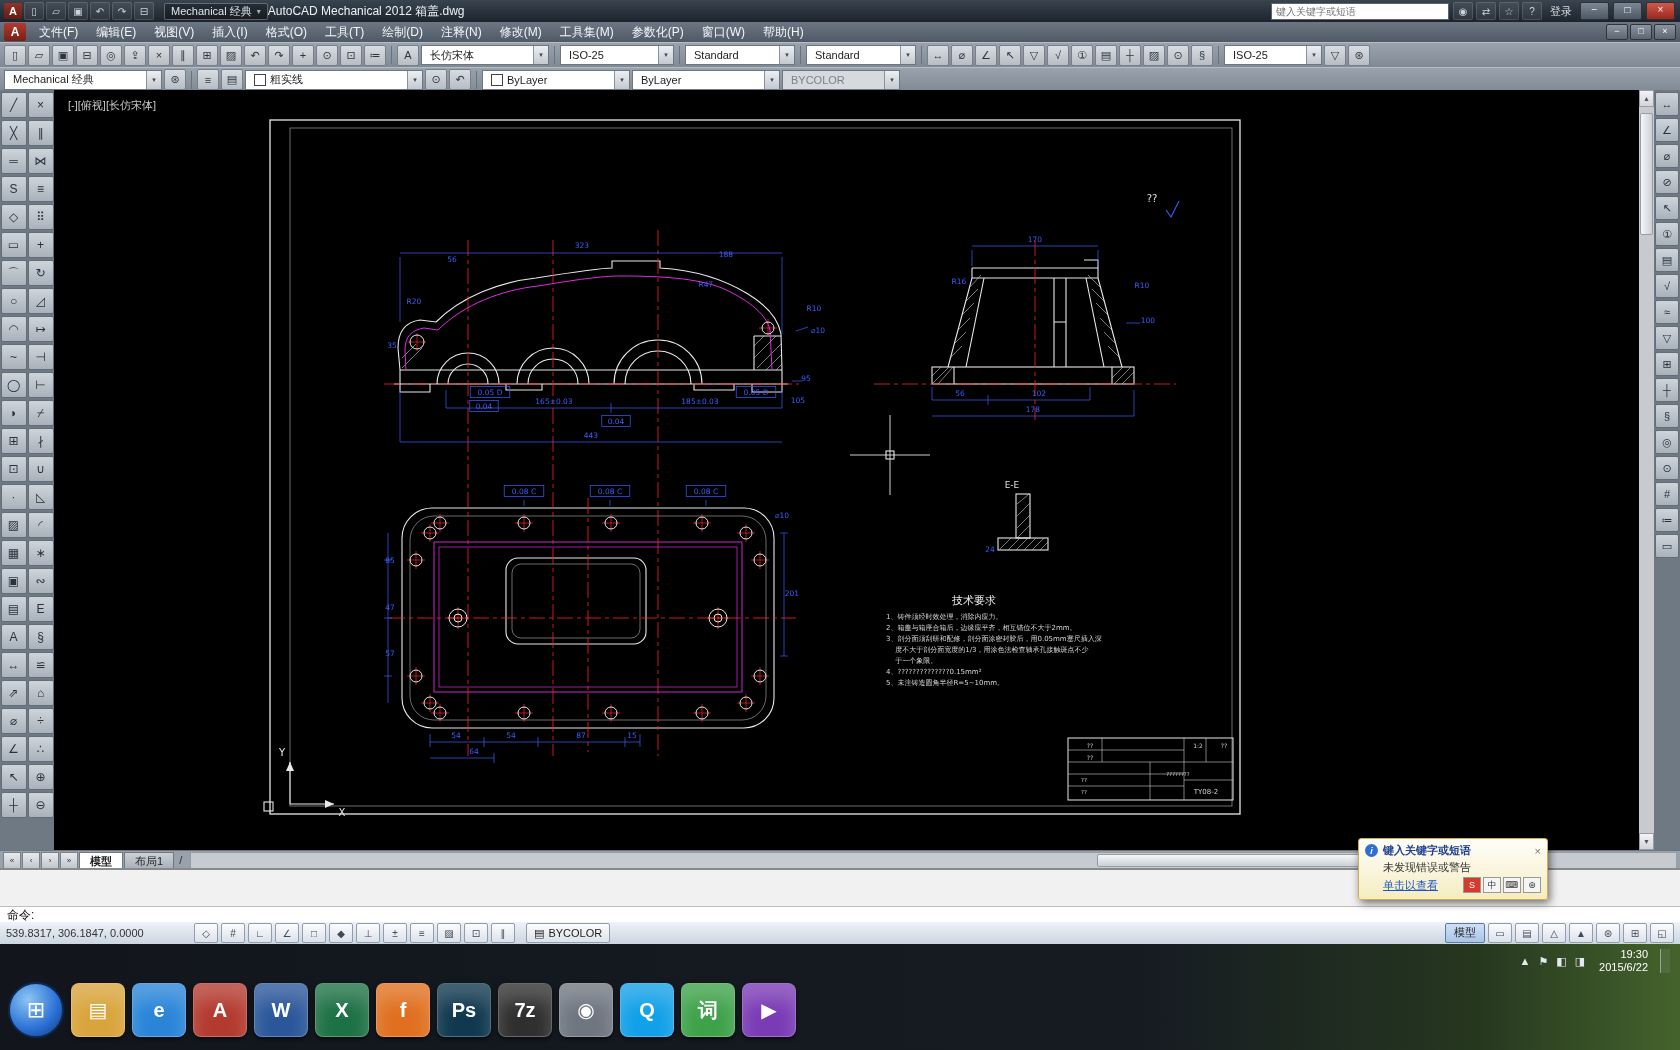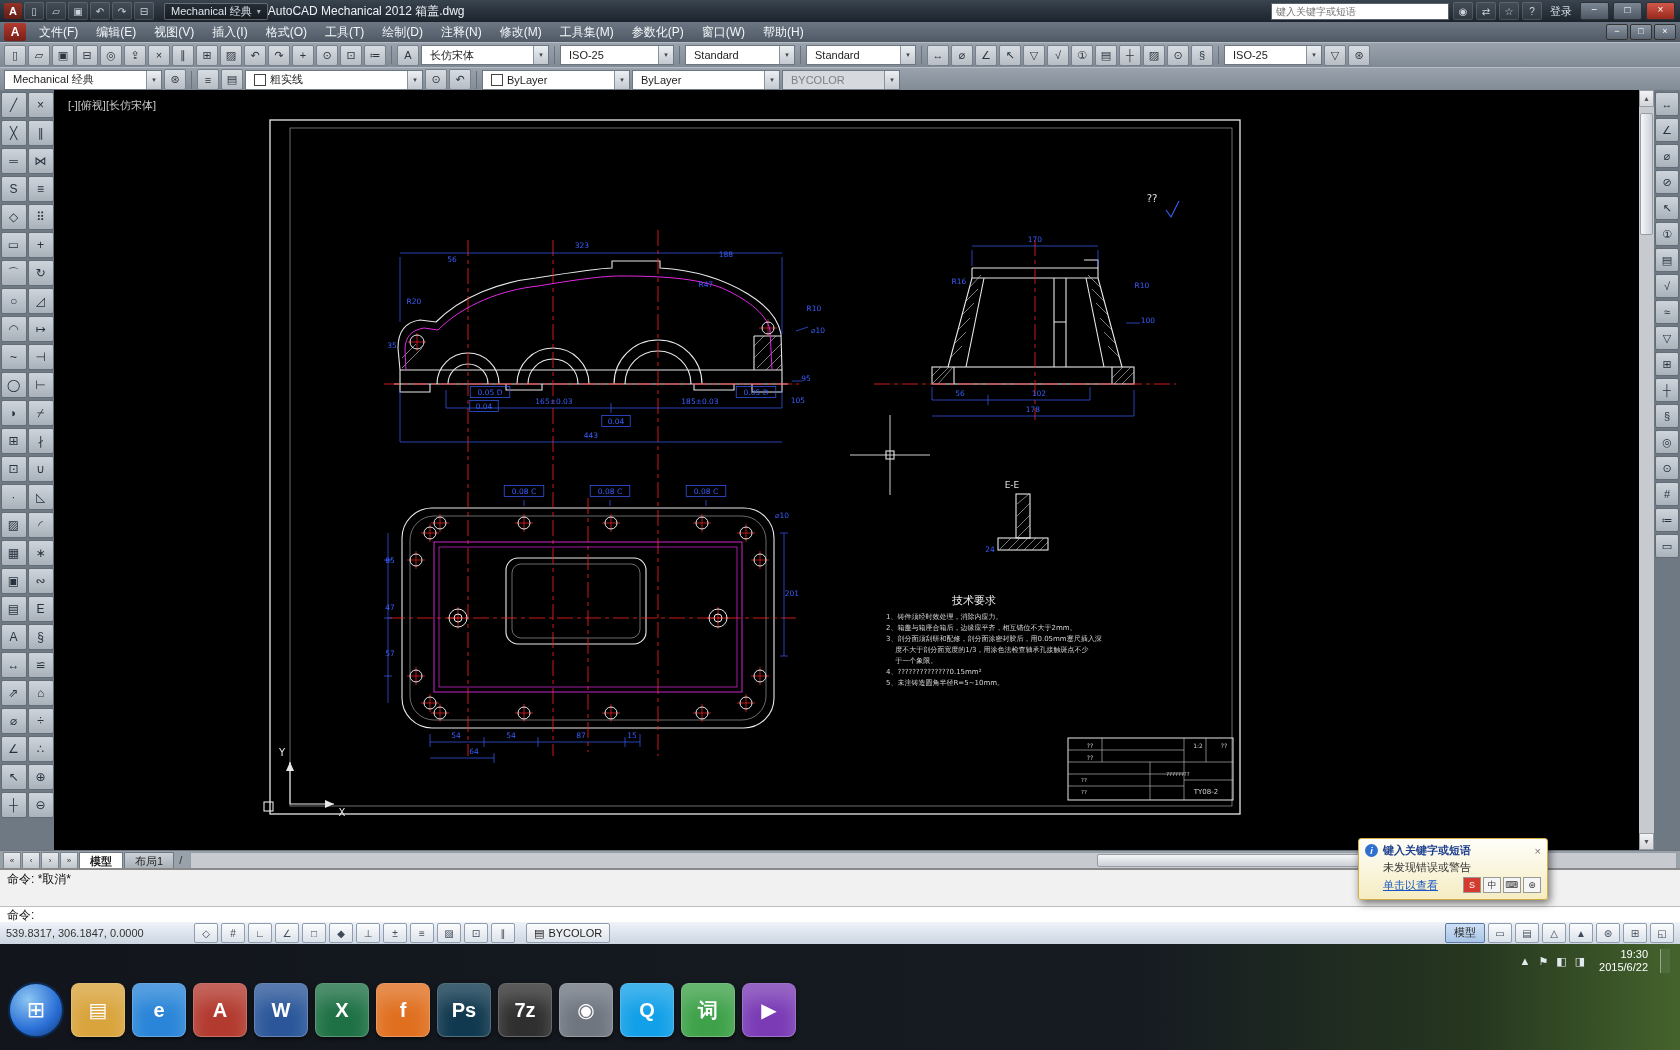--- a/index.html
+++ b/index.html
@@ -808,21 +808,21 @@
       </span>
     <span class="tab active">模型</span>
     <span class="tab">布局1</span>
     <span class="tslash">/</span>
     <span class="hscroll">
         <span class="hthumb"></span>
       </span>
   </div>
 
   <div id="cmd">
-    <div class="cmd-hist"><div>命令: *取消*</div></div>
+    <div class="cmd-hist"></div>
     <div class="cmd-input">命令:</div>
   </div>
 
   <div id="statusbar">
     <span class="coords">539.8317, 306.1847, 0.0000</span>
     <span style="display:flex;gap:3px">
 
     <span class="stgl">
           <span>◇</span>
         </span>

